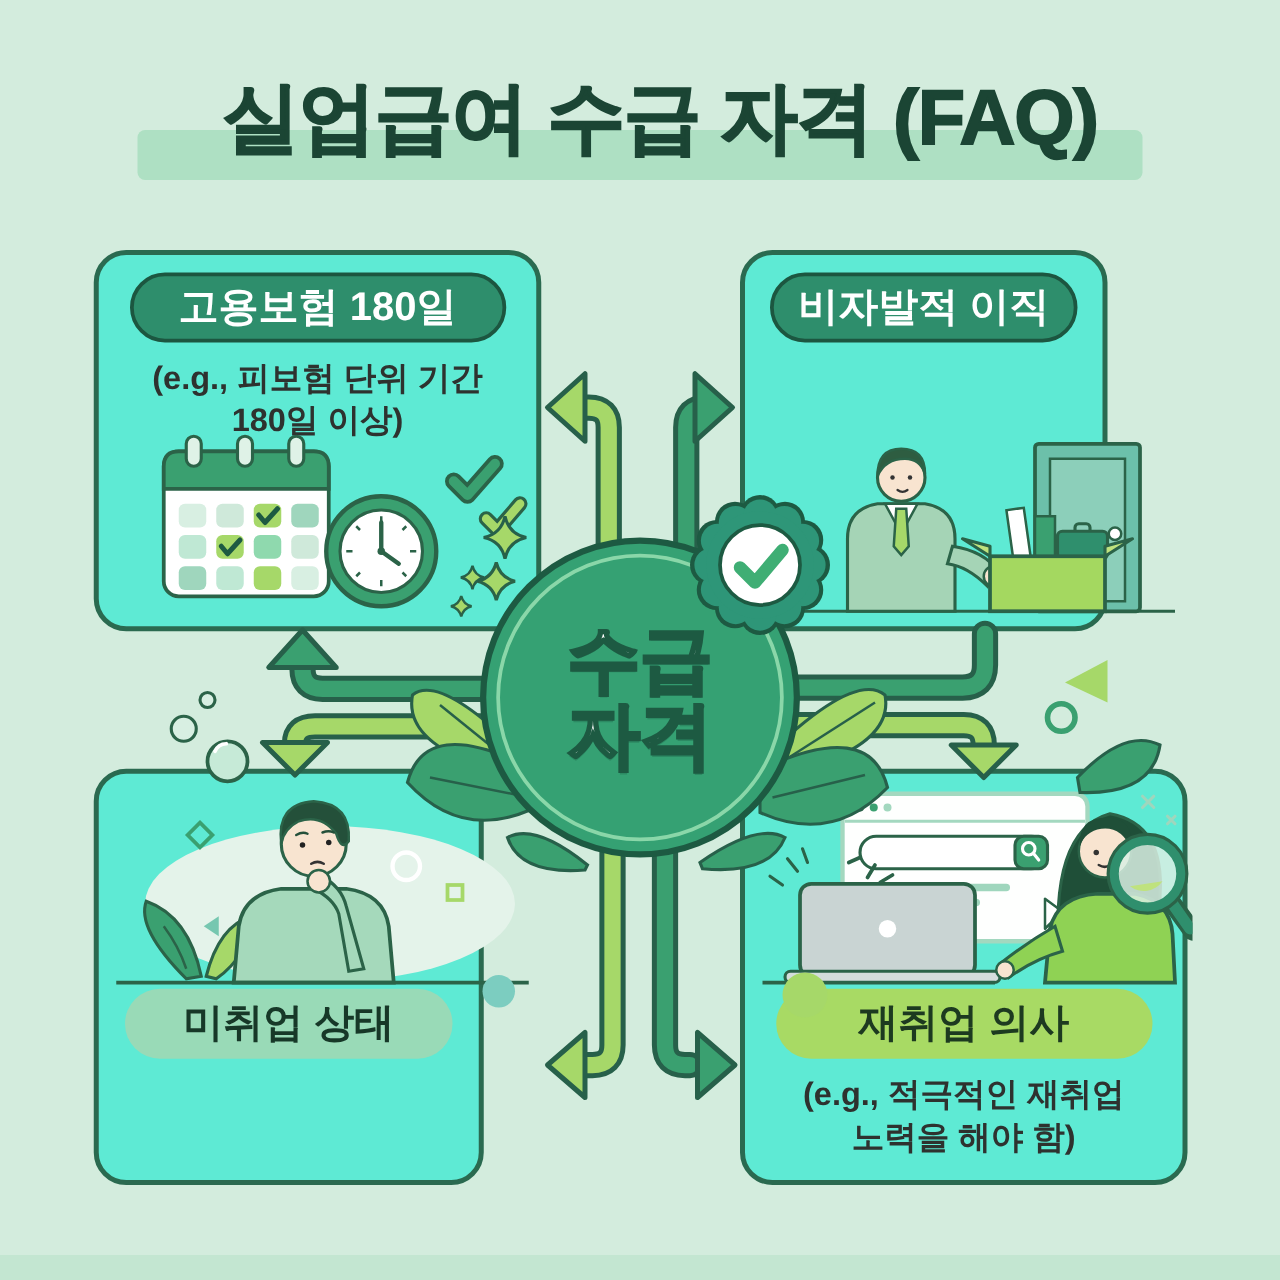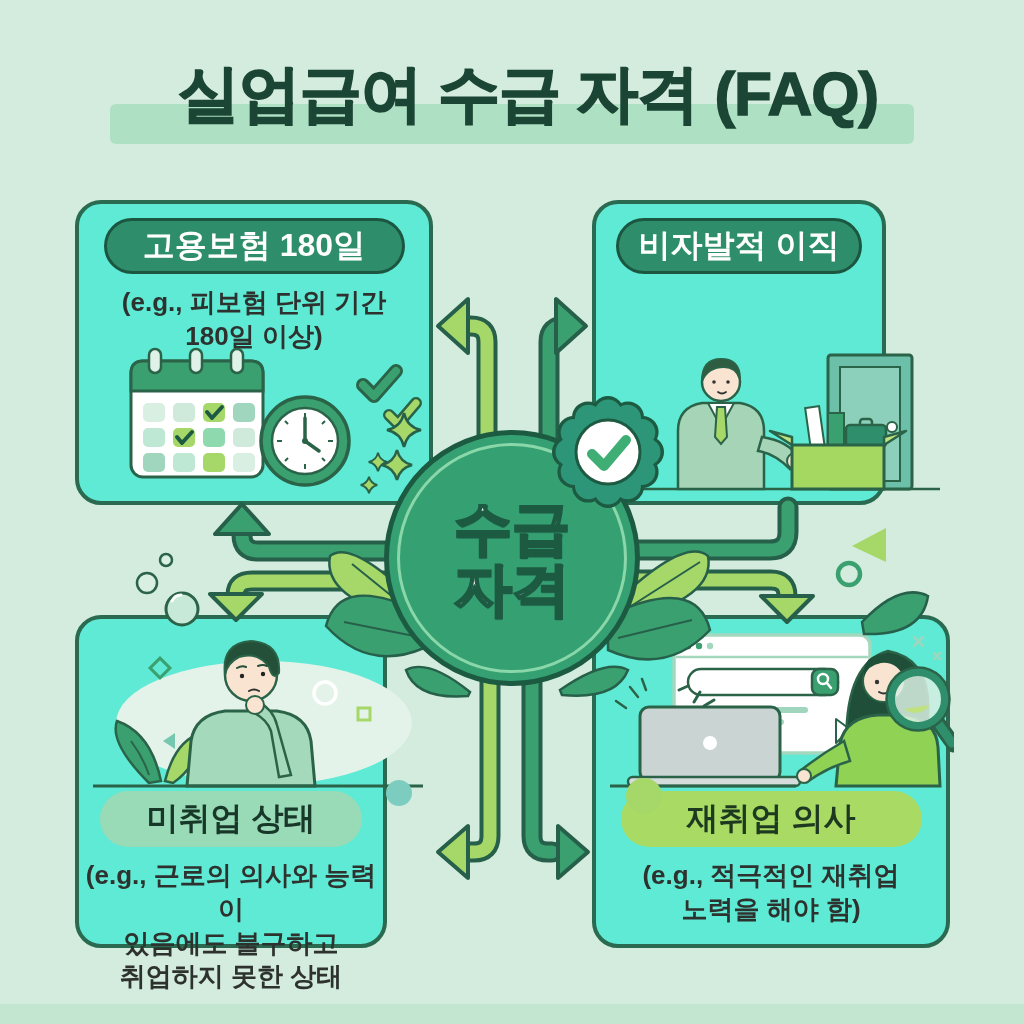--- a/index.html
+++ b/index.html
@@ -166,23 +166,20 @@
         <circle cx="163" cy="53" r="2.2" fill="#222"></circle>
           <circle cx="184" cy="51" r="2.2" fill="#222"></circle>
         <path d="M158 45 q5 -3 9 -1 M179 43 q5 -2 9 0" fill="none" stroke="#24503a" stroke-width="2" stroke-linecap="round"></path>
         <path d="M170 68 q5 -3 10 0" fill="none" stroke="#333" stroke-width="2" stroke-linecap="round"></path>
         <path d="M212 152 L198 102 Q194 86 178 78 L172 88 Q188 96 192 108 L200 154 Z" fill="#a5d9bb" stroke="#2b6348" stroke-width="2.5"></path>
         <circle cx="176" cy="82" r="9" fill="#f8e4d0" stroke="#2b6348" stroke-width="2"></circle>
       </g>
       <line x1="14" y1="163" x2="344" y2="163" stroke="#2b6348" stroke-width="3"></line>
     </svg>
     <div class="pill pill-soft pill-low">미취업 상태</div>
-    <div class="body-text">(e.g., 근로의 의사와 능력이
-있음에도 불구하고
-취업하지 못한 상태</div>
   </div>
 
   <div class="card card-br">
     <svg class="illus-top" width="358" height="168" viewBox="0 0 358 168">
       <g>
         <rect x="78" y="12" width="196" height="118" rx="10" fill="#fefffe" stroke="#a3d8bf" stroke-width="3.5"></rect>
         <line x1="80" y1="34" x2="272" y2="34" stroke="#a3d8bf" stroke-width="2.5"></line>
         <circle cx="92" cy="23" r="3.2" fill="#2b6348"></circle>
           <circle cx="103" cy="23" r="3.2" fill="#3aa070"></circle>
           <circle cx="114" cy="23" r="3.2" fill="#a3d8bf"></circle>

